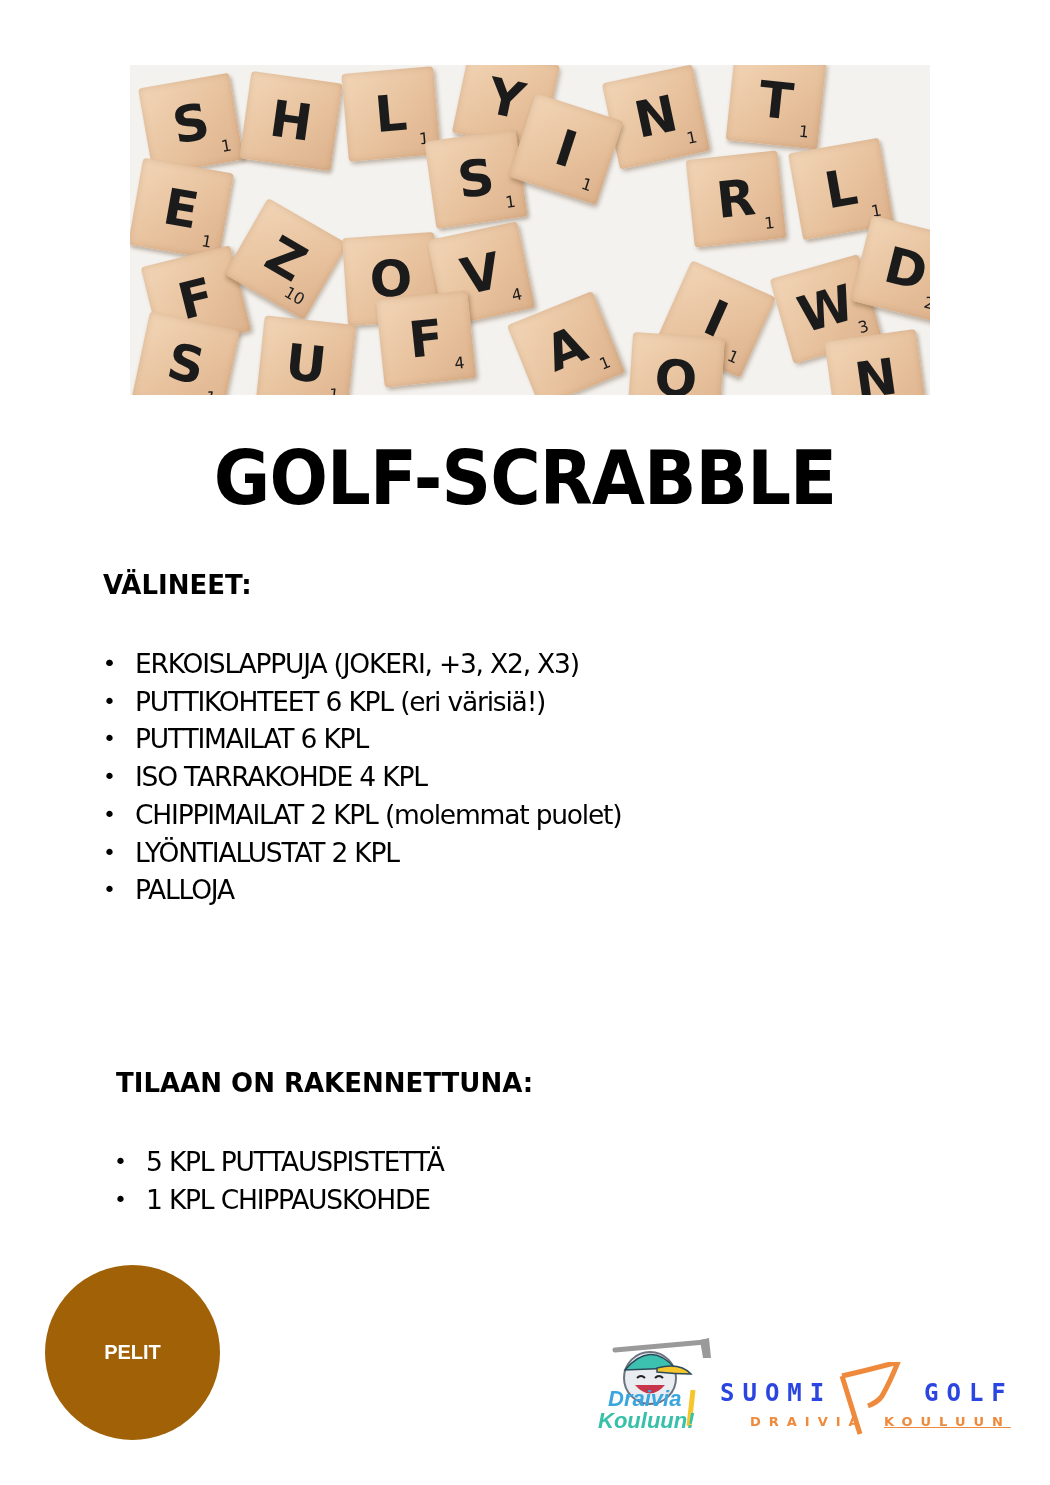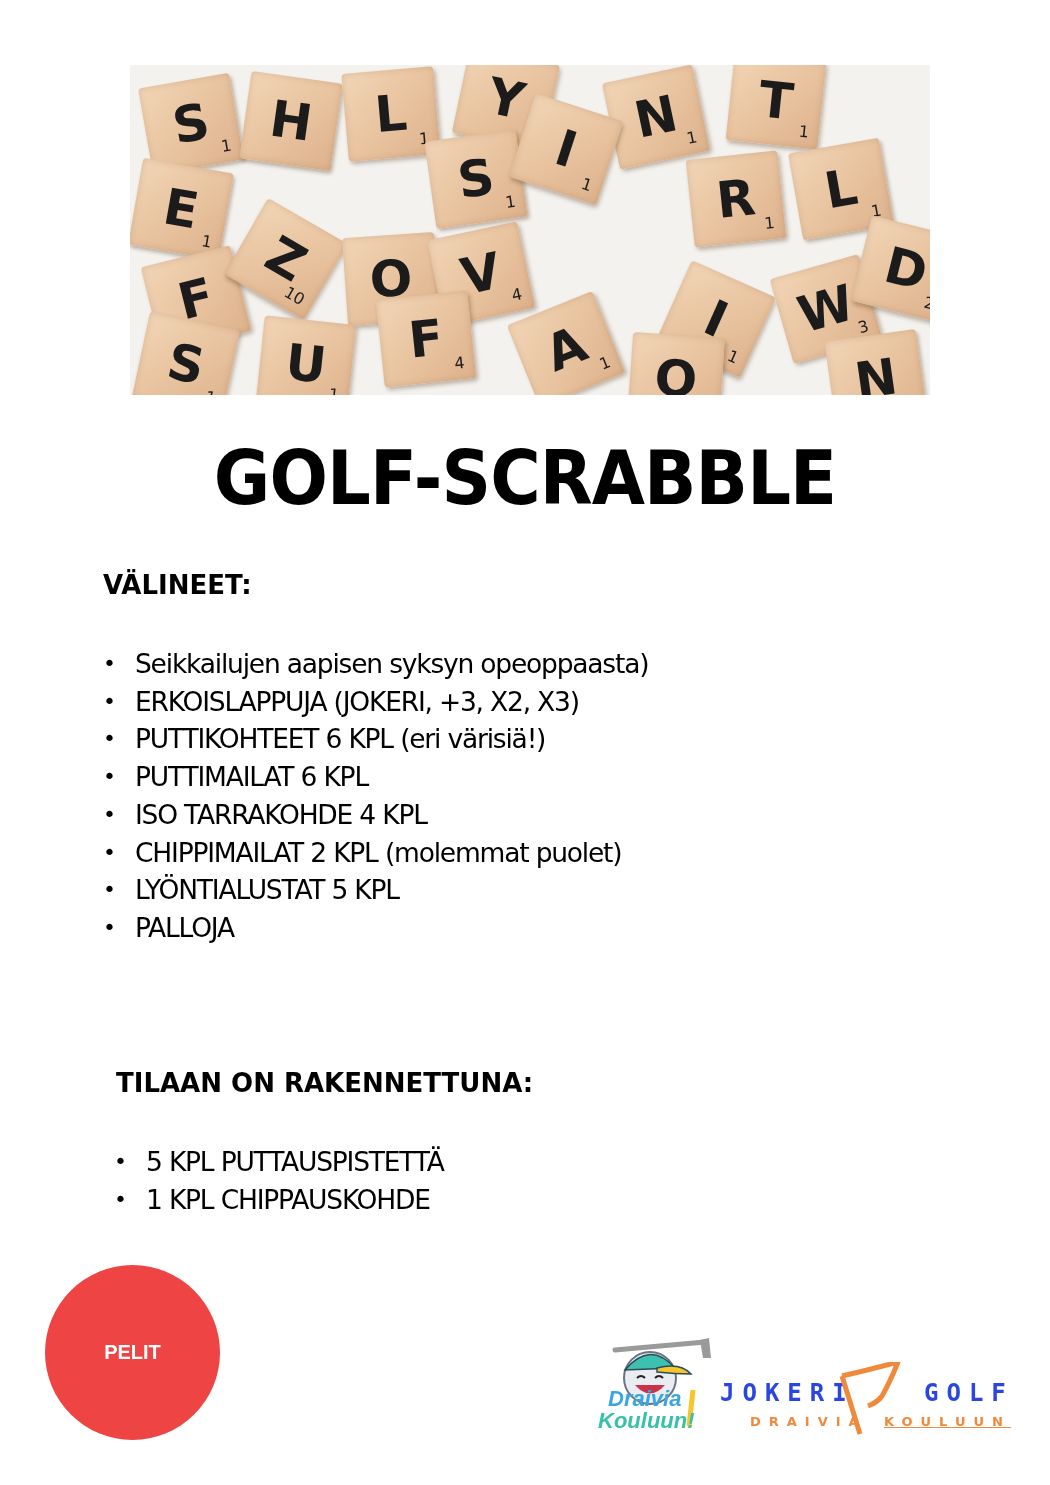--- a/index.html
+++ b/index.html
@@ -25,21 +25,21 @@
   .h2 { position: absolute; font-family: "DejaVu Sans", sans-serif; font-weight: bold;
         font-size: 26px; }
   .list { position: absolute; margin: 0; padding: 0; list-style: none;
           font-family: "DejaVu Sans", sans-serif; font-size: 26.5px; line-height: 37.7px; }
   .list li { position: relative; padding-left: 32px; white-space: nowrap;
              letter-spacing: -1.2px; transform-origin: left; }
   .list li .bullet { position: absolute; left: 0; top: 0; font-size: 22px; }
   .list li .cont { display: block; }
 
   .pelit { position: absolute; left: 45px; top: 1265px; width: 175px; height: 175px;
-           border-radius: 50%; background: #ef4444; display: flex; align-items: center;
+           border-radius: 50%; background: #a16207; display: flex; align-items: center;
            justify-content: center; color: #fff; font-family: "Liberation Sans", sans-serif;
            font-weight: bold; font-size: 20px; cursor: pointer; }
 
   .mascot { position: absolute; left: 595px; top: 1330px; width: 125px; height: 110px; }
   .mascot-text1, .mascot-text2 { position: absolute; font-family: "Liberation Sans", sans-serif;
            font-weight: bold; font-style: italic; }
   .mascot-text1 { left: 608px; top: 1386px; font-size: 22px; color: #3aa6e0; }
   .mascot-text2 { left: 598px; top: 1408px; font-size: 22px; color: #38c0a8; }
 
   .sg-logo { position: absolute; left: 720px; top: 1362px; width: 290px; height: 80px; }
@@ -148,21 +148,20 @@
       <span class="score">2</span>
     </div>
   </div>
 
 <div class="title">GOLF-SCRABBLE</div>
 
 <div class="h2" style="left:103px; top:570px;">VÄLINEET:</div>
 <ul class="list" style="left:103px; top:645px;" id="equip-list">
     <li>
       <span class="bullet">•</span>
-      <span class="cont">Seikkailujen aapisen syksyn opeoppaasta)</span>
     </li>
     <li>
       <span class="bullet">•</span>
       <span class="cont">ERKOISLAPPUJA (JOKERI, +3, X2, X3)</span>
     </li>
     <li>
       <span class="bullet">•</span>
       <span class="cont">PUTTIKOHTEET 6 KPL (eri värisiä!)</span>
     </li>
     <li>
@@ -172,21 +171,21 @@
     <li>
       <span class="bullet">•</span>
       <span class="cont">ISO TARRAKOHDE 4 KPL</span>
     </li>
     <li>
       <span class="bullet">•</span>
       <span class="cont">CHIPPIMAILAT 2 KPL (molemmat puolet)</span>
     </li>
     <li>
       <span class="bullet">•</span>
-      <span class="cont">LYÖNTIALUSTAT 5 KPL</span>
+      <span class="cont">LYÖNTIALUSTAT 2 KPL</span>
     </li>
     <li>
       <span class="bullet">•</span>
       <span class="cont">PALLOJA</span>
     </li>
   </ul>
 
 <div class="h2" style="left:116px; top:1068px;">TILAAN ON RAKENNETTUNA:</div>
 <ul class="list" style="left:114px; top:1143px;" id="setup-list">
     <li>
@@ -210,20 +209,20 @@
   <path d="M30 40 Q55 10 80 38 Z" fill="#3cc1b0" stroke="#2b4a5a" stroke-width="1.5"></path>
   <path d="M62 38 Q85 32 96 44 Q80 44 62 42 Z" fill="#f6c62c" stroke="#2b4a5a" stroke-width="1.5"></path>
   <path d="M40 55 Q55 72 70 55 Z" fill="#c8344a"></path>
   <path d="M42 48 q4 -4 8 0 M60 48 q4 -4 8 0" stroke="#222" stroke-width="2" fill="none"></path>
   <line x1="98" y1="60" x2="94" y2="96" stroke="#f6c62c" stroke-width="5"></line>
 </svg>
 <div class="mascot-text1">Draivia</div>
 <div class="mascot-text2">Kouluun!</div>
 
 <div class="sg-logo">
-  <span class="sg-top" style="left:0;">JOKERI</span>
+  <span class="sg-top" style="left:0;">SUOMI</span>
   <span class="sg-top" style="left:180px;margin-left:24px;">GOLF</span>
   <span class="sg-bottom" style="left:30px;">DRAIVIA</span>
   <span class="sg-bottom" style="left:164px;text-decoration:underline;">KOULUUN</span>
   <svg style="position:absolute; left:118px; top:0;" width="70" height="80" viewBox="0 0 70 80">
     <path d="M4 14 L22 72 M4 14 Q30 8 60 0 Q52 20 44 34 Q40 40 30 44" stroke="#ef8a3c" stroke-width="5" fill="none" stroke-linejoin="round"></path>
   </svg>
 </div>
 
 </body></html>

